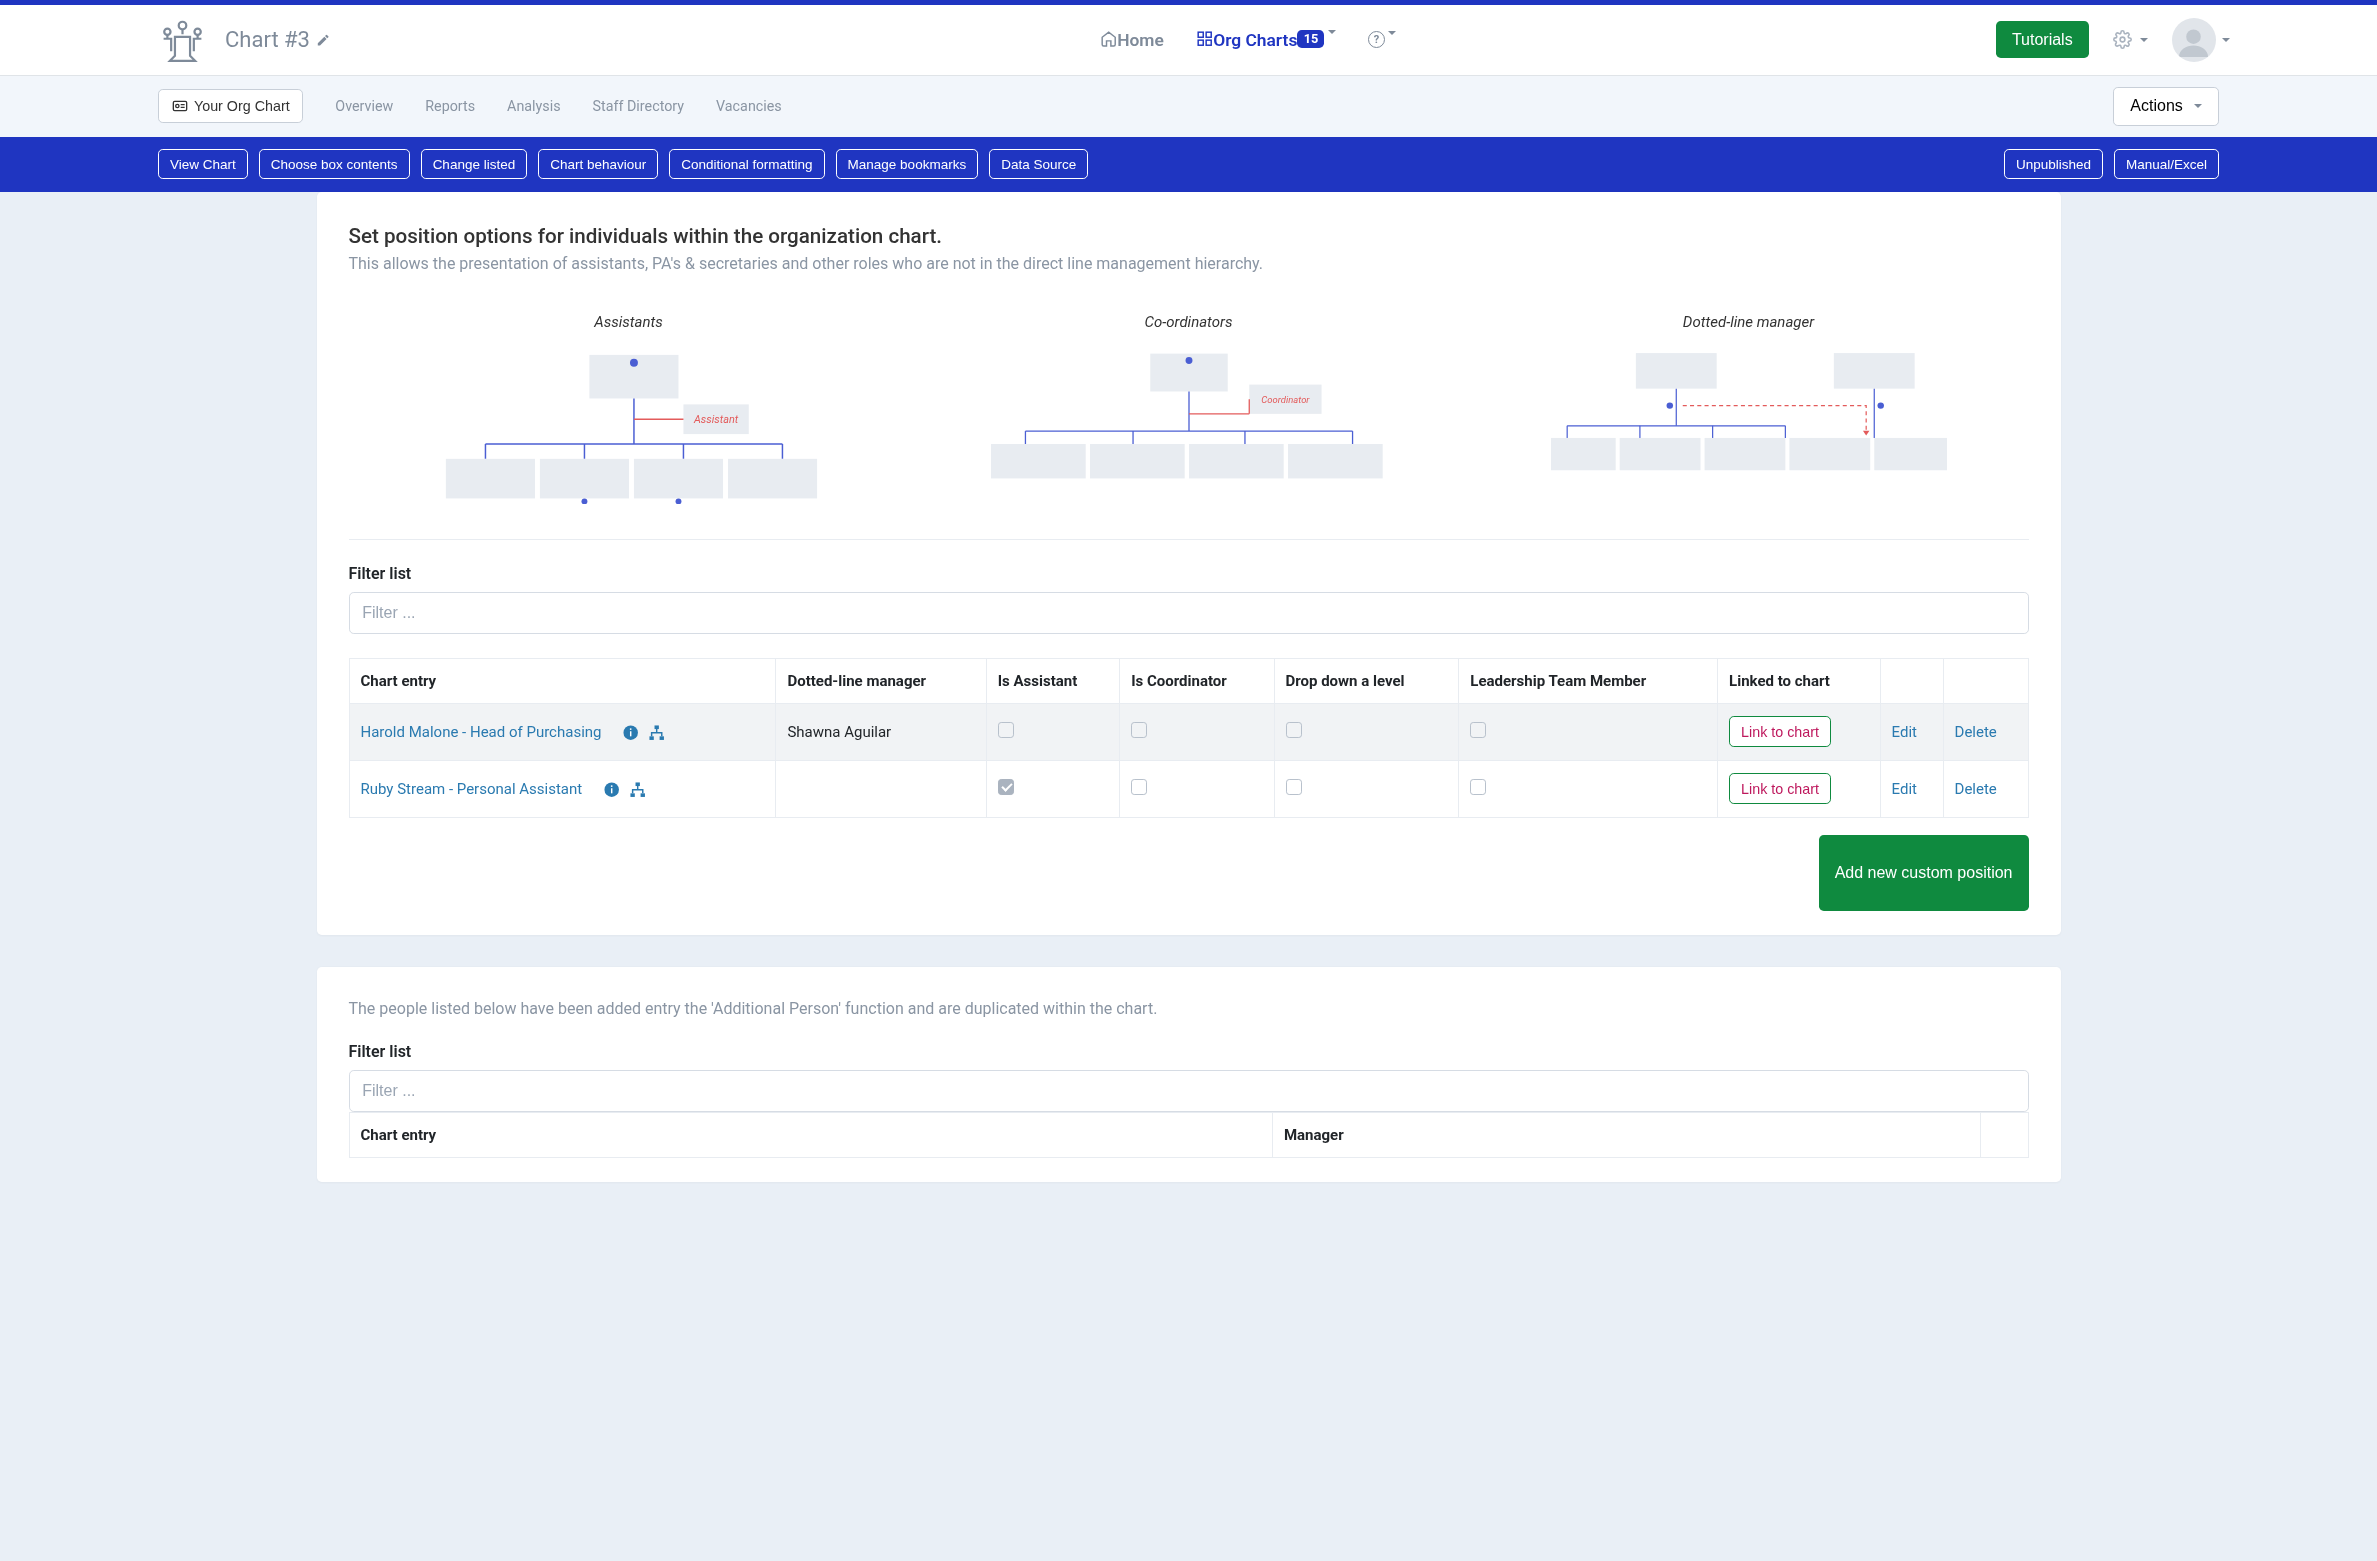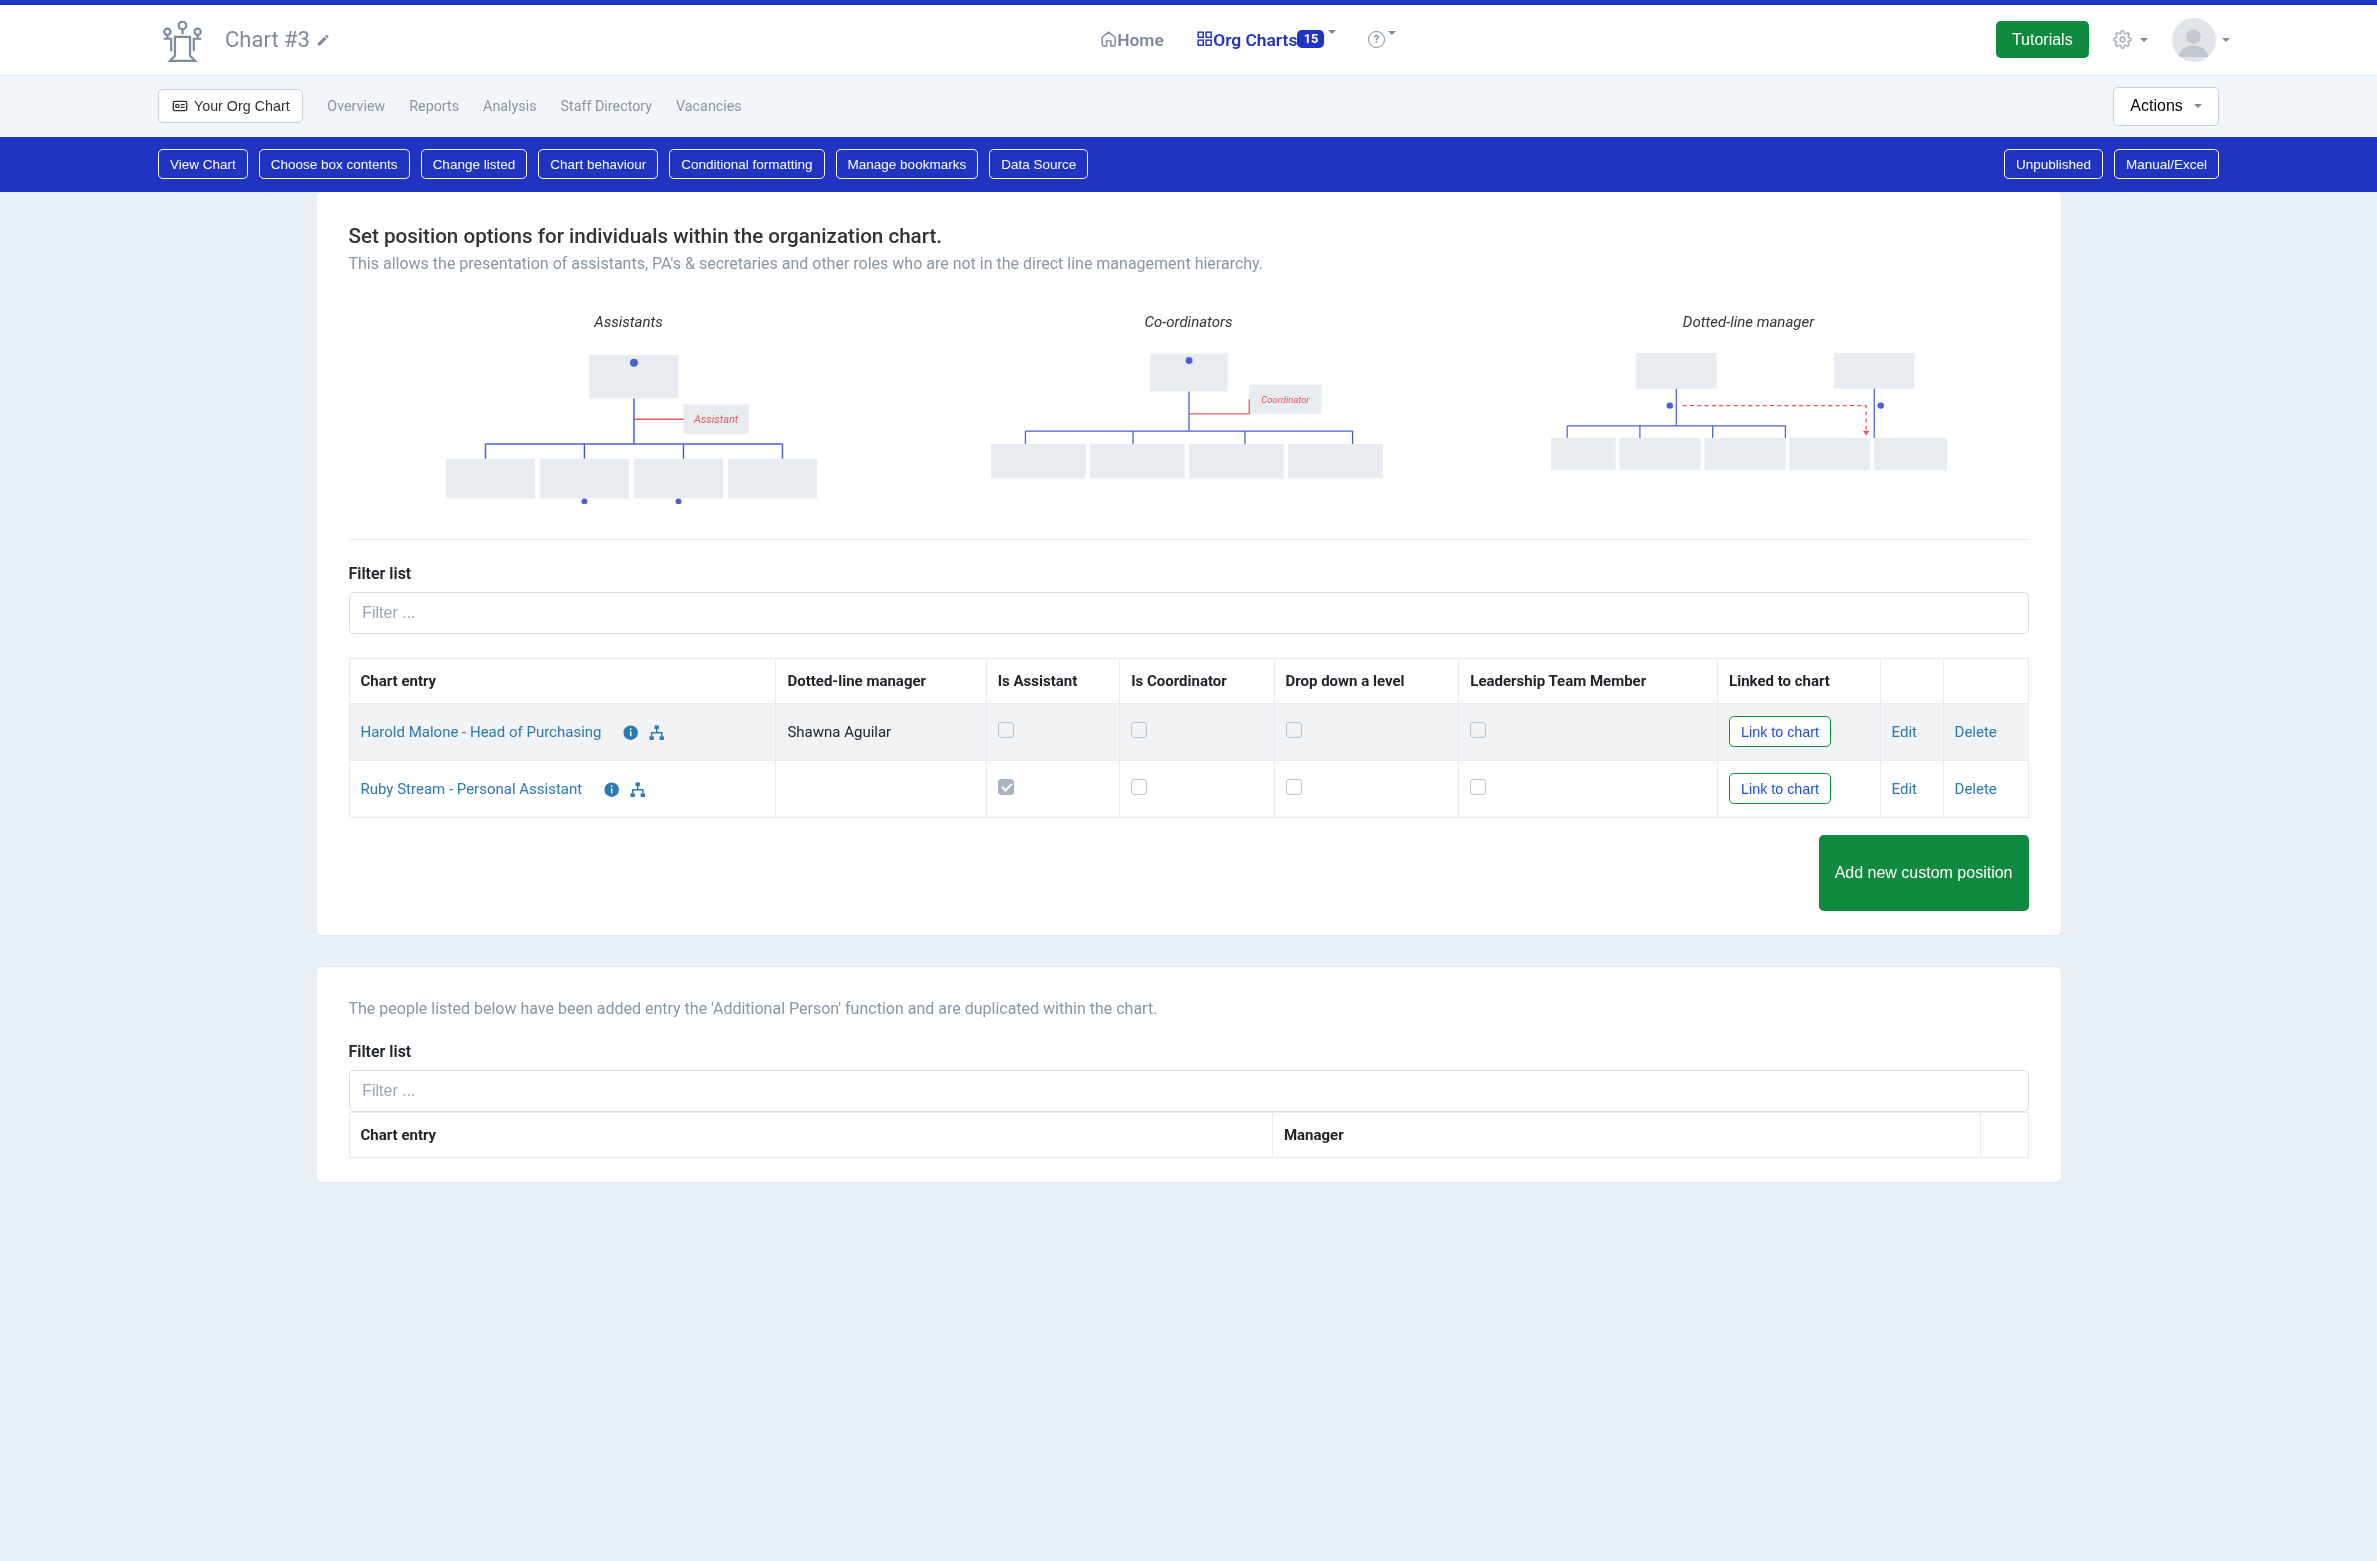--- a/index.html
+++ b/index.html
@@ -31,21 +31,21 @@
   .caret-down { width: 0; height: 0; border-left: 4px solid transparent; border-right: 4px solid transparent; border-top: 4.8px solid #7e8a99; display: inline-block; margin-left: 3.2px; }
   .help-circle { width: 17.4px; height: 17.4px; border: 1.6px solid #7e8a99; border-radius: 50%; display: inline-flex; align-items: center; justify-content: center; color: #7e8a99; font-size: 11px; font-weight: 700; }
   .header-right { display: flex; align-items: center; gap: 24px; position: absolute; right: 147px; }
   .btn-tutorials { background: #0f8a3f; color: #fff; border: none; border-radius: 4.8px; padding: 9.5px 16px; font-size: 16px; font-weight: 500; cursor: pointer; }
   .settings-btn { display: flex; align-items: center; gap: 4.8px; color: #aab3bf; cursor: pointer; }
   .gear-icon { width: 19px; height: 19px; }
   .avatar { width: 44px; height: 44px; border-radius: 50%; background: #e1e5ea; display: flex; align-items: center; justify-content: center; cursor: pointer; overflow:hidden;}
   .avatar svg { width: 35px; height: 35px; color: #c1c8d0; margin-top:6.3px;}
   
   .subheader { background: #f2f6fb; padding: 11px 158px; display: flex; align-items: center; justify-content: space-between; }
-  .sub-left { display: flex; align-items: center; gap: 24px; }
+  .sub-left { display: flex; align-items: center; gap: 32px; }
   .btn-yourchart { border: 0.8px solid #c8cfd8; border-radius: 4.8px; background: #fff; padding: 8px 12.7px; display: flex; align-items: center; gap: 6.3px; font-size: 14.3px; cursor: pointer; color: #333; }
   .sub-link { color: #8a95a3; font-size: 14.3px; cursor: pointer; }
   .btn-actions { border: 0.8px solid #c8cfd8; border-radius: 4.8px; background: #fff; padding: 9.5px 16px; font-size: 16px; cursor: pointer; display: flex; align-items: center; gap: 8px; }
   
   .bluebar { background: #1f35c1; padding: 12.7px 158px; display: flex; align-items: center; justify-content: space-between; }
   .bluebar-left, .bluebar-right { display: flex; gap: 11px; }
   .blue-btn { border: 0.8px solid #fff; background: transparent; color: #fff; border-radius: 4.8px; padding: 6.3px 11px; font-size: 13.5px; cursor: pointer; }
   
   .container { max-width: 2060px; margin: 0 auto; padding: 0 158px 48px; }
   .card { background: #fff; border-radius: 4.8px; margin-top: 0; padding: 32px 32px 24px; box-shadow: 0 0.8px 2.4px rgba(0,0,0,.04); }
@@ -64,21 +64,21 @@
   
   table { width: 100%; border-collapse: collapse; margin-top: 24px; }
   th, td { border: 0.8px solid #e8ecf1; padding: 12.7px 11px; text-align: left; vertical-align: middle; font-size: 15px; }
   th { font-weight: 700; background: #fff; }
   td { background: #fff; }
   .row-link { color: #2a7ab0; cursor: pointer; }
   .chk { width: 16px; height: 16px; border: 1.2px solid #b8c1cc; border-radius: 3.2px; display: inline-block; position: relative; cursor: pointer; }
   .chk.checked { background: #aab3bf; border-color: #aab3bf; }
   .chk.checked::after { content: ""; position: absolute; left: 4.8px; top: 1.6px; width: 4px; height: 8px; border: solid #fff; border-width: 0 2px 2px 0; transform: rotate(45deg); }
   .icon-sm { width: 17.4px; height: 17.4px; color: #2a7ab0; display: inline-block; vertical-align: middle; margin-left: 4.8px; cursor:pointer; }
-  .btn-link-chart { border: 0.8px solid #0f8a3f; color: #1d4ed8; background: #fff; border-radius: 4.8px; padding: 6.3px 11px; font-size: 14.3px; cursor: pointer; }
+  .btn-link-chart { border: 0.8px solid #0f8a3f; color: #be185d; background: #fff; border-radius: 4.8px; padding: 6.3px 11px; font-size: 14.3px; cursor: pointer; }
   .action-link { color: #2a7ab0; cursor: pointer; }
   .btn-add { background: #0f8a3f; color: #fff; border: none; border-radius: 4.8px; padding: 29px 16px; font-size: 16px; cursor: pointer; float: right; margin-top: 17.4px; }
   .clearfix::after { content: ""; display: table; clear: both; }
   .entry-cell { display:flex; justify-content:flex-start; align-items:center; gap:16px;}
   .entry-icons { white-space:nowrap; }
   tr.row-hl td { background:#f1f3f5; }
 </style>
 </head>
 <body>
 

